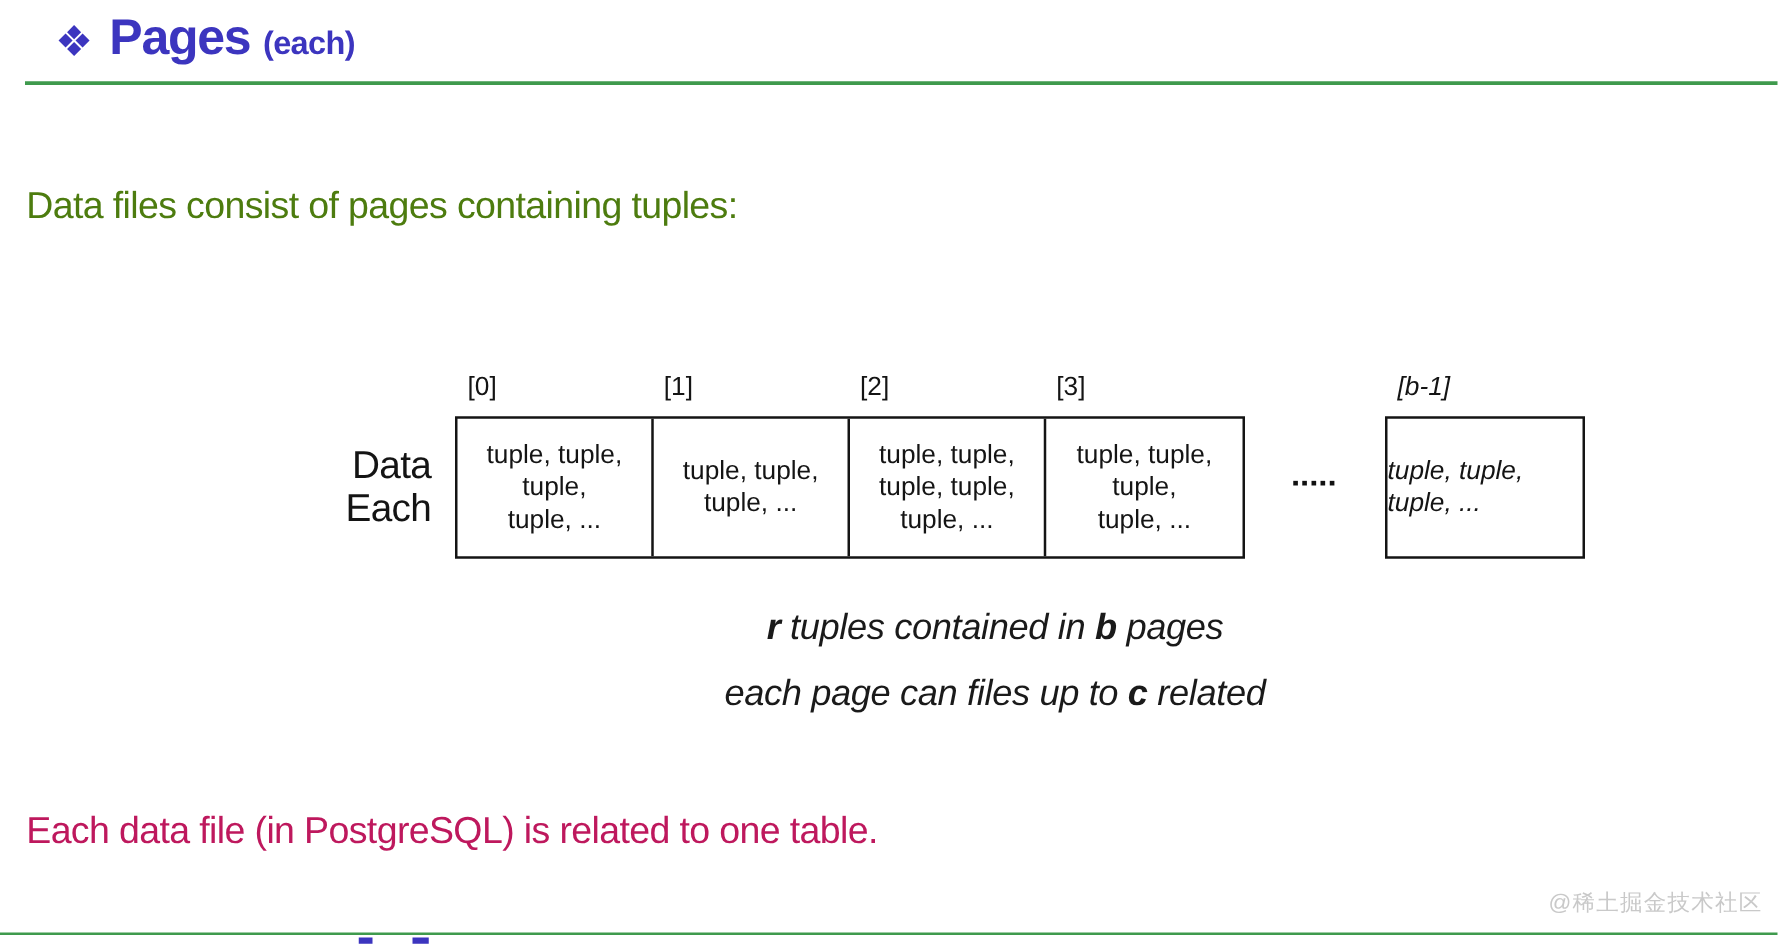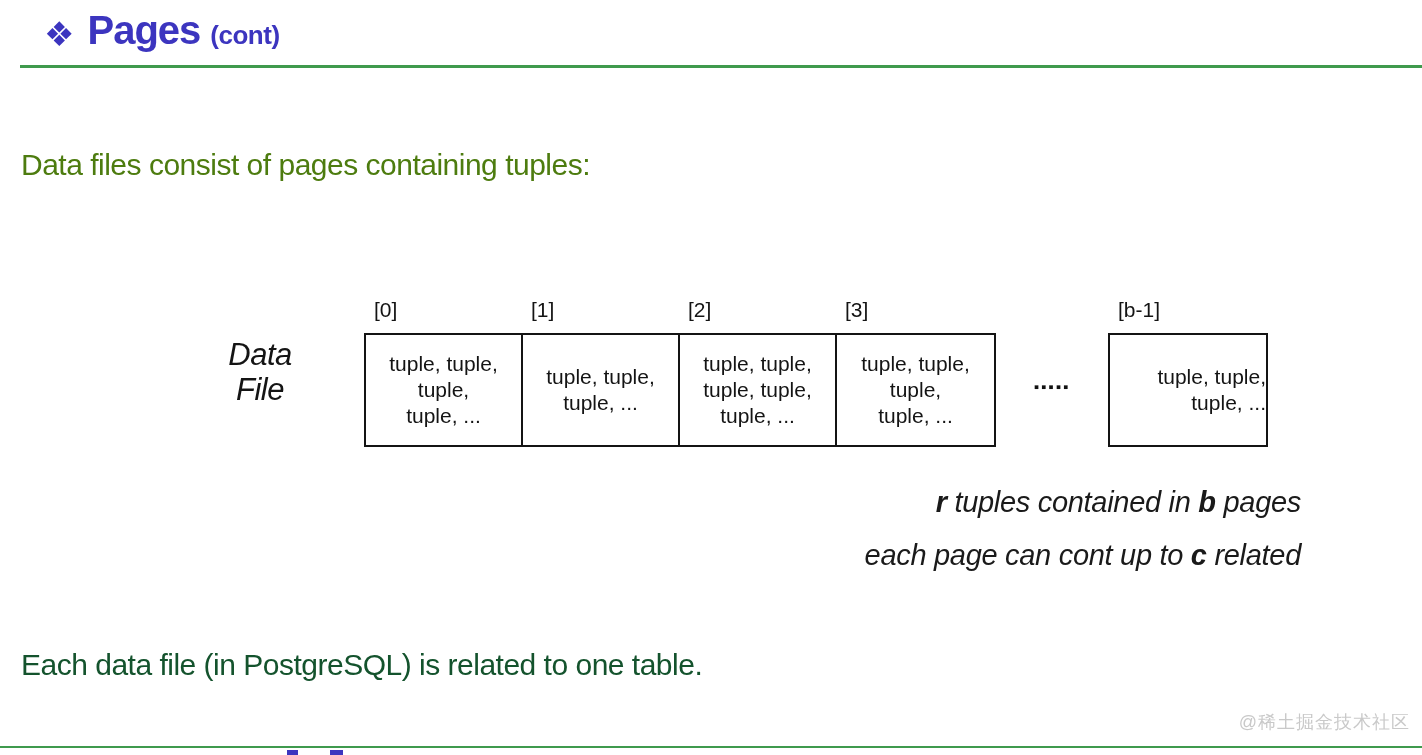--- a/index.html
+++ b/index.html
@@ -31,61 +31,61 @@
     background: #3f9a4d;
   }
 
   
   .intro {
     position: absolute; left: 21px; top: 148px;
     font-size: 30px; letter-spacing: -0.5px; color: #4d7c0f;
   }
   .closing {
     position: absolute; left: 21px; top: 648px;
-    font-size: 30px; letter-spacing: -0.5px; color: #14532d;
+    font-size: 30px; letter-spacing: -0.5px; color: #be185d;
   }
 
   
   .file-label {
-    position: absolute; left: 175px; top: 337px; width: 170px;
-    text-align: center; font-style: italic; font-size: 31px; line-height: 35px;
+    position: absolute; left: 175px; top: 354px; width: 170px;
+    text-align: right; font-size: 31px; line-height: 35px;
     color: #141414; letter-spacing: -0.5px;
   }
   .pages-row {
     position: absolute; left: 364px; top: 333px; width: 632px; height: 114px;
     display: flex; box-sizing: border-box; border: 2px solid #141414;
     background: #ffffff;
   }
   .page-cell {
     position: relative; flex: 1 1 25%;
     display: flex; flex-direction: column; justify-content: center; align-items: center;
     box-sizing: border-box; border-right: 2px solid #141414;
   }
   .page-cell:last-child { border-right: none; }
   .page-box-last {
     position: absolute; left: 1108px; top: 333px; width: 160px; height: 114px;
-    display: flex; flex-direction: column; justify-content: center; align-items: flex-end;
-    box-sizing: border-box; border: 2px solid #141414; background: #ffffff;
+    display: flex; flex-direction: column; justify-content: center; align-items: flex-start;
+    box-sizing: border-box; border: 2px solid #141414; background: #ffffff; font-style: italic;
   }
   .page-index {
     position: absolute; top: -37px; left: 8px;
     font-size: 21px; color: #141414; white-space: nowrap;
   }
   .tuple-line {
     font-size: 21px; line-height: 26px; color: #141414; white-space: nowrap;
   }
   .dots {
     position: absolute; left: 1027px; top: 378px; width: 50px;
     font-size: 15px; letter-spacing: 2px; color: #111111; text-align: center;
     white-space: nowrap;
   }
 
   
   .caption {
-    position: absolute; left: 291px; width: 1010px; text-align: right;
+    position: absolute; left: 291px; width: 1010px; text-align: center;
     font-style: italic; font-size: 29px; color: #1a1a1a; letter-spacing: -0.3px;
   }
   .caption b { font-weight: 700; }
   .caption-1 { top: 486px; }
   .caption-2 { top: 539px; }
 
   
   .watermark {
     position: absolute; right: 12px; top: 710px;
     font-size: 18px; color: #c9c9c9; letter-spacing: 1px;
@@ -99,29 +99,29 @@
   .fragment-b { left: 330px; width: 13px; }
 </style>
 </head>
 <body>
 
 <div class="slide">
 
   <div class="header">
     <span class="bullet">❖</span>
     <span class="title">Pages</span>
-    <span class="title-suffix">(cont)</span>
+    <span class="title-suffix">(each)</span>
   </div>
   <div class="rule-top"></div>
 
   <div class="intro">Data files consist of pages containing tuples:</div>
 
   <div class="file-label">
     <div>Data</div>
-    <div>File</div>
+    <div>Each</div>
   </div>
 
   <div class="pages-row">
     <div class="page-cell">
       <div class="page-index">[0]</div>
       <div class="tuple-line">tuple, tuple,</div>
       <div class="tuple-line">tuple,</div>
       <div class="tuple-line">tuple, ...</div>
     </div>
     <div class="page-cell">
@@ -145,21 +145,21 @@
 
   <div class="dots">▪▪▪▪▪</div>
 
   <div class="page-box-last">
     <div class="page-index">[b-1]</div>
     <div class="tuple-line">tuple, tuple,</div>
     <div class="tuple-line">tuple, ...</div>
   </div>
 
   <div class="caption caption-1"><b>r</b><span> tuples contained in </span><b>b</b><span> pages</span></div>
-  <div class="caption caption-2"><span>each page can cont up to </span><b>c</b><span> related</span></div>
+  <div class="caption caption-2"><span>each page can files up to </span><b>c</b><span> related</span></div>
 
   <div class="closing">Each data file (in PostgreSQL) is related to one table.</div>
 
   <div class="watermark">@稀土掘金技术社区</div>
 
   <div class="rule-bottom"></div>
   <div class="fragment fragment-a"></div>
   <div class="fragment fragment-b"></div>
 
 </div>

